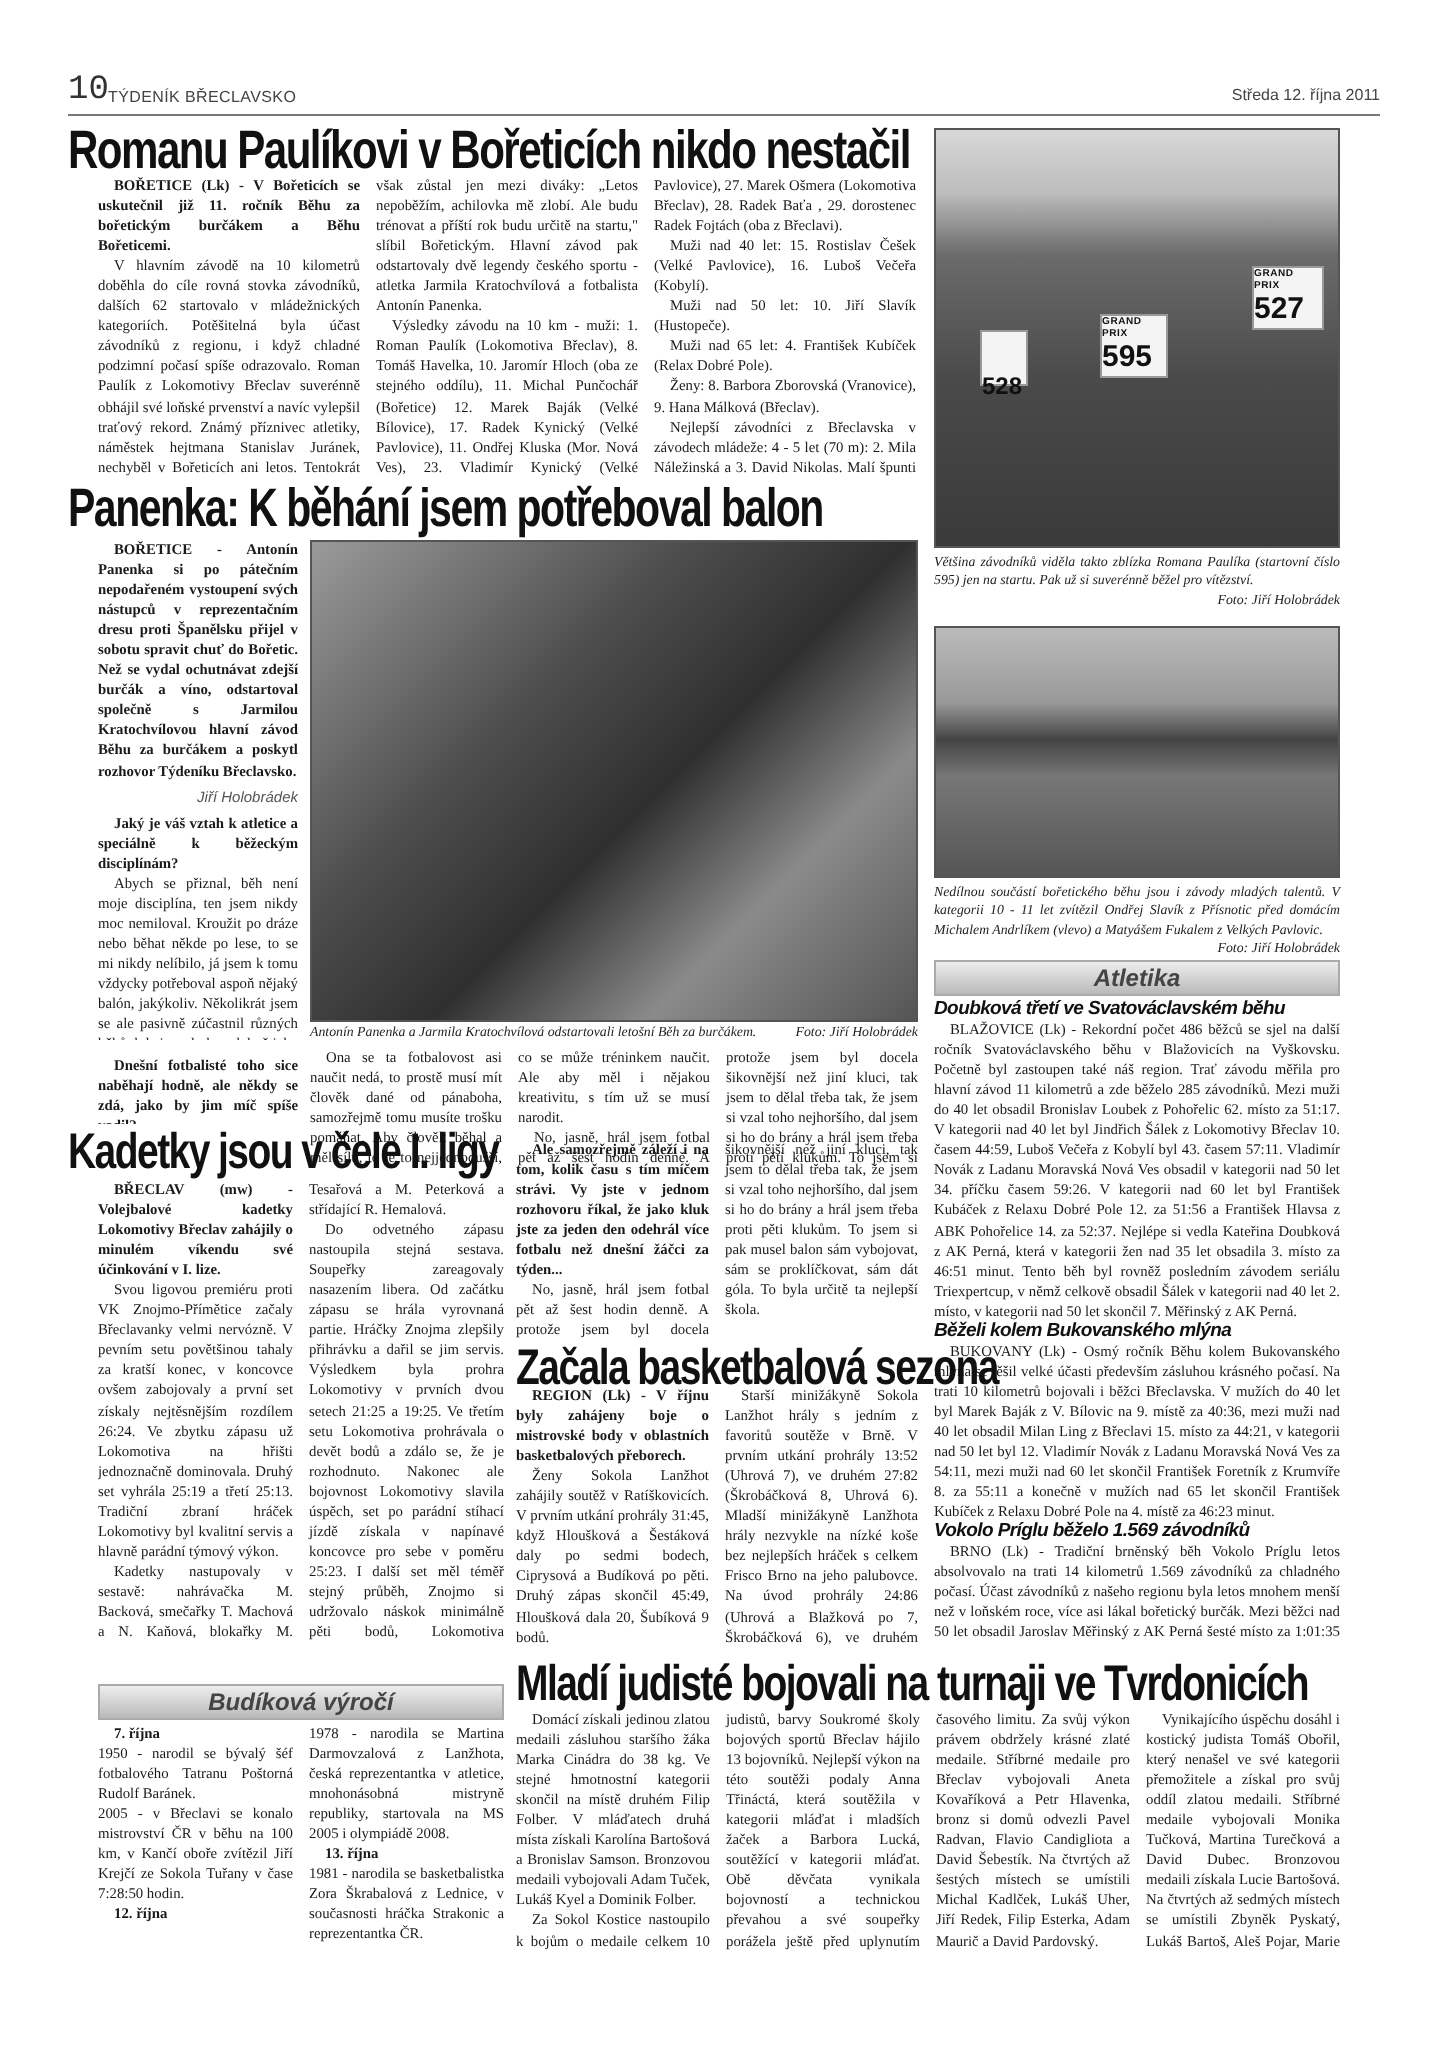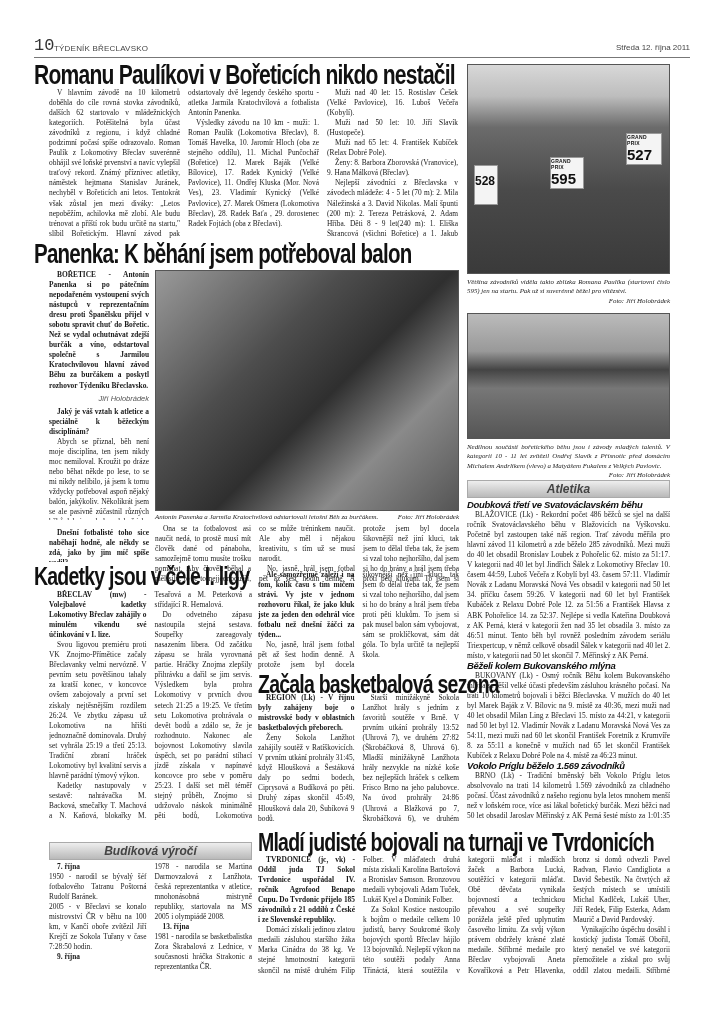--- a/index.html
+++ b/index.html
@@ -30,33 +30,34 @@
 <body>
 
 <div class="abs header">
   <span class="pgnum">10</span>
   <span class="paper">TÝDENÍK BŘECLAVSKO</span>
   <span class="date">Středa 12. října 2011</span>
 </div>
 
 <div class="abs h1" style="left:34px;top:60px;font-size:27px;transform:scaleX(.78)">Romanu Paulíkovi v Bořeticích nikdo nestačil</div>
 <div class="abs col" style="left:49px;top:88px;width:409px;height:152px;column-count:3;column-gap:8px">
+  <p class="b">BOŘETICE (Lk) - V Bořeticích se uskutečnil již 11. ročník Běhu za bořetickým burčákem a Běhu Bořeticemi.</p>
   <p>V hlavním závodě na 10 kilometrů doběhla do cíle rovná stovka závodníků, dalších 62 startovalo v mládežnických kategoriích. Potěšitelná byla účast závodníků z regionu, i když chladné podzimní počasí spíše odrazovalo. Roman Paulík z Lokomotivy Břeclav suverénně obhájil své loňské prvenství a navíc vylepšil traťový rekord. Známý příznivec atletiky, náměstek hejtmana Stanislav Juránek, nechyběl v Bořeticích ani letos. Tentokrát však zůstal jen mezi diváky: „Letos nepoběžím, achilovka mě zlobí. Ale budu trénovat a příští rok budu určitě na startu," slíbil Bořetickým. Hlavní závod pak odstartovaly dvě legendy českého sportu - atletka Jarmila Kratochvílová a fotbalista Antonín Panenka.</p>
   <p>Výsledky závodu na 10 km - muži: 1. Roman Paulík (Lokomotiva Břeclav), 8. Tomáš Havelka, 10. Jaromír Hloch (oba ze stejného oddílu), 11. Michal Punčochář (Bořetice) 12. Marek Baják (Velké Bílovice), 17. Radek Kynický (Velké Pavlovice), 11. Ondřej Kluska (Mor. Nová Ves), 23. Vladimír Kynický (Velké Pavlovice), 27. Marek Ošmera (Lokomotiva Břeclav), 28. Radek Baťa , 29. dorostenec Radek Fojtách (oba z Břeclavi).</p>
   <p>Muži nad 40 let: 15. Rostislav Češek (Velké Pavlovice), 16. Luboš Večeřa (Kobylí).</p>
   <p>Muži nad 50 let: 10. Jiří Slavík (Hustopeče).</p>
   <p>Muži nad 65 let: 4. František Kubíček (Relax Dobré Pole).</p>
   <p>Ženy: 8. Barbora Zborovská (Vranovice), 9. Hana Málková (Břeclav).</p>
   <p>Nejlepší závodníci z Břeclavska v závodech mládeže: 4 - 5 let (70 m): 2. Mila Náležinská a 3. David Nikolas. Malí špunti (200 m): 2. Tereza Petrásková, 2. Adam Hříba. Děti 8 - 9 let(240 m): 1. Eliška Škrancová (všichni Bořetice) a 1. Jakub Petrjanoš (Lokomotiva Břeclav). Starší děti 10 - 11 let: 5. Daniela Laznická a 2. Michal Andrlík. Mladší žáci 12 - 13 let: 1. Dagmar Punčochářová (všichni Bořetice). Starší žactvo 14 - 15 let (1.200 m): 1. Musilová (Kobylí) 4:47.</p>
 </div>
 
 <div class="abs photo" style="left:467px;top:64px;width:203px;height:210px;background:linear-gradient(180deg,#d8d8d8 0%,#bdbdbd 15%,#6b6b6b 30%,#4a4a4a 60%,#3a3a3a 100%)">
   <div class="bib" style="left:82px;top:92px;width:34px;height:32px"><small>GRAND PRIX</small><span style="font-size:15px">595</span></div>
   <div class="bib" style="left:158px;top:68px;width:36px;height:32px"><small>GRAND PRIX</small><span style="font-size:15px">527</span></div>
-  <div class="bib" style="left:6px;top:100px;width:24px;height:40px;padding-top:5px"><span style="font-size:12px">528</span></div>
+  <div class="bib" style="left:22px;top:100px;width:24px;height:28px;padding-top:18px"><span style="font-size:12px">528</span></div>
 </div>
 <div class="abs cap" style="left:467px;top:277px;width:203px">
   <span>Většina závodníků viděla takto zblízka Romana Paulíka (startovní číslo 595) jen na startu. Pak už si suverénně běžel pro vítězství.</span><br>
   <span class="foto">Foto: Jiří Holobrádek</span>
 </div>
 
 <div class="abs photo" style="left:467px;top:313px;width:203px;height:126px;background:linear-gradient(180deg,#bbb 0%,#999 30%,#444 45%,#777 60%,#555 100%)"></div>
 <div class="abs cap" style="left:467px;top:442px;width:203px">
   <span>Nedílnou součástí bořetického běhu jsou i závody mladých talentů. V kategorii 10 - 11 let zvítězil Ondřej Slavík z Přísnotic před domácím Michalem Andrlíkem (vlevo) a Matyášem Fukalem z Velkých Pavlovic.</span>
   <span class="foto">Foto: Jiří Holobrádek</span>
@@ -113,26 +114,25 @@
   <p>Ženy Sokola Lanžhot zahájily soutěž v Ratíškovicích. V prvním utkání prohrály 31:45, když Hloušková a Šestáková daly po sedmi bodech, Ciprysová a Budíková po pěti. Druhý zápas skončil 45:49, Hloušková dala 20, Šubíková 9 bodů.</p>
   <p>Starší minižákyně Sokola Lanžhot hrály s jedním z favoritů soutěže v Brně. V prvním utkání prohrály 13:52 (Uhrová 7), ve druhém 27:82 (Škrobáčková 8, Uhrová 6). Mladší minižákyně Lanžhota hrály nezvykle na nízké koše bez nejlepších hráček s celkem Frisco Brno na jeho palubovce. Na úvod prohrály 24:86 (Uhrová a Blažková po 7, Škrobáčková 6), ve druhém zápase 24:69 (Uhrová 8, Blažková a Škrobáčková po 4).</p>
 
 </div>
 
 <div class="abs greybar" style="left:49px;top:842px;width:203px;height:18px;font-size:12px;line-height:16px">Budíková výročí</div>
 <div class="abs col" style="left:49px;top:862px;width:203px;height:120px;column-count:2;column-gap:8px">
   <p class="date-h">7. října</p>
   <p class="ni">1950 - narodil se bývalý šéf fotbalového Tatranu Poštorná Rudolf Baránek.</p>
   <p class="ni">2005 - v Břeclavi se konalo mistrovství ČR v běhu na 100 km, v Kančí oboře zvítězil Jiří Krejčí ze Sokola Tuřany v čase 7:28:50 hodin.</p>
-  <p class="date-h">9. října</p>
+  <p class="date-h">12. října</p>
   <p class="ni">1978 - narodila se Martina Darmovzalová z Lanžhota, česká reprezentantka v atletice, mnohonásobná mistryně republiky, startovala na MS 2005 i olympiádě 2008.</p>
   <p class="date-h">13. října</p>
   <p class="ni">1981 - narodila se basketbalistka Zora Škrabalová z Lednice, v současnosti hráčka Strakonic a reprezentantka ČR.</p>
 
 </div>
 
 <div class="abs h1" style="left:258px;top:828px;font-size:25px;transform:scaleX(.78)">Mladí judisté bojovali na turnaji ve Tvrdonicích</div>
 <div class="abs col" style="left:258px;top:855px;width:412px;height:130px;column-count:4;column-gap:8px">
-  <p class="b">TVRDONICE (jc, vk) - Oddíl juda TJ Sokol Tvrdonice uspořádal IV. ročník Agrofood Benapo Cupu. Do Tvrdonic přijelo 185 závodníků z 21 oddílů z České i ze Slovenské republiky.</p>
   <p>Domácí získali jedinou zlatou medaili zásluhou staršího žáka Marka Cinádra do 38 kg. Ve stejné hmotnostní kategorii skončil na místě druhém Filip Folber. V mláďatech druhá místa získali Karolína Bartošová a Bronislav Samson. Bronzovou medaili vybojovali Adam Tuček, Lukáš Kyel a Dominik Folber.</p>
   <p>Za Sokol Kostice nastoupilo k bojům o medaile celkem 10 judistů, barvy Soukromé školy bojových sportů Břeclav hájilo 13 bojovníků. Nejlepší výkon na této soutěži podaly Anna Třináctá, která soutěžila v kategorii mláďat i mladších žaček a Barbora Lucká, soutěžící v kategorii mláďat. Obě děvčata vynikala bojovností a technickou převahou a své soupeřky porážela ještě před uplynutím časového limitu. Za svůj výkon právem obdržely krásné zlaté medaile. Stříbrné medaile pro Břeclav vybojovali Aneta Kovaříková a Petr Hlavenka, bronz si domů odvezli Pavel Radvan, Flavio Candigliota a David Šebestík. Na čtvrtých až šestých místech se umístili Michal Kadlček, Lukáš Uher, Jiří Redek, Filip Esterka, Adam Maurič a David Pardovský.</p>
   <p>Vynikajícího úspěchu dosáhl i kostický judista Tomáš Obořil, který nenašel ve své kategorii přemožitele a získal pro svůj oddíl zlatou medaili. Stříbrné medaile vybojovali Monika Tučková, Martina Turečková a David Dubec. Bronzovou medaili získala Lucie Bartošová. Na čtvrtých až sedmých místech se umístili Zbyněk Pyskatý, Lukáš Bartoš, Aleš Pojar, Marie Netopilíková a Drahomír Barkoci.</p>
 </div>
 
 </body></html>

